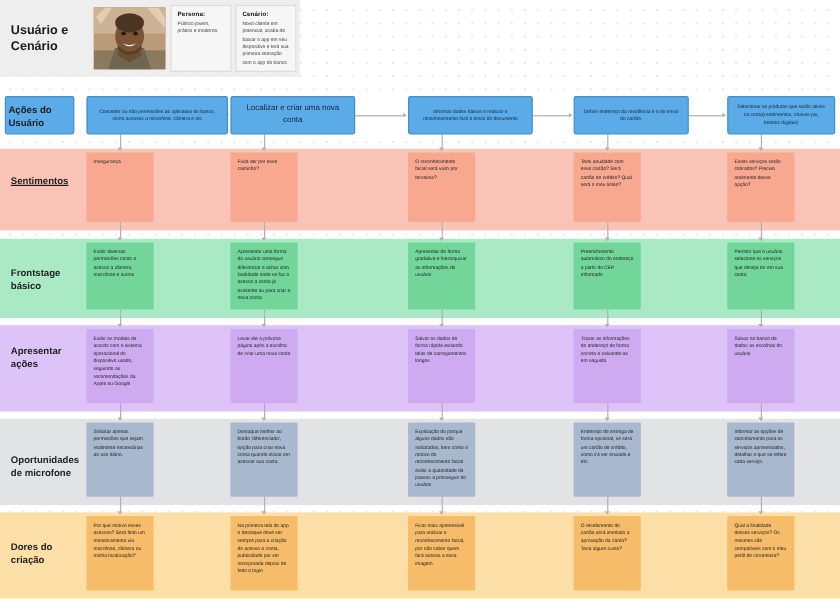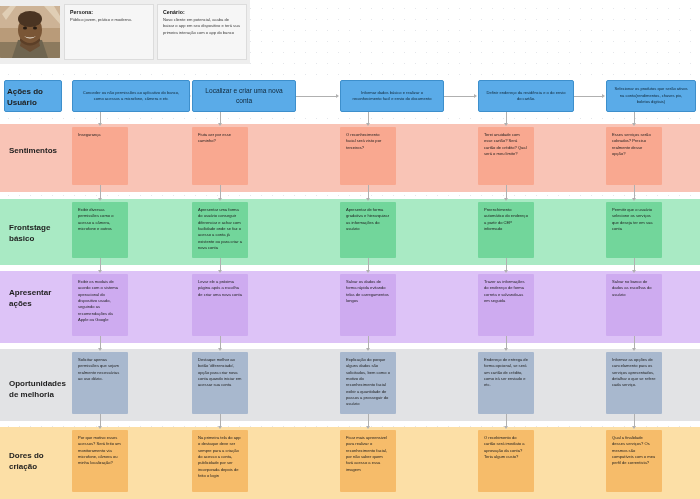--- a/index.html
+++ b/index.html
@@ -148,20 +148,21 @@
     border-right: 2.4px solid transparent;
     border-top: 3.4px solid #b0b0b0;
   }
 </style>
 </head>
 <body>
 
 <div id="board">
 
   <div class="header">
+    <div class="header-title">Usuário e Cenário</div>
 
     <div class="persona-photo">
       <svg viewBox="0 0 60 52" preserveAspectRatio="xMidYMid slice">
         <rect x="0" y="0" width="60" height="52" fill="#b99b79"></rect>
         <rect x="0" y="0" width="60" height="22" fill="#cdb396"></rect>
         <path d="M2 8 L10 0 L16 0 L6 14 Z" fill="#e6d7bf" opacity="0.75"></path>
         <path d="M44 0 L54 0 L60 10 L60 18 Z" fill="#e6d7bf" opacity="0.75"></path>
         <rect x="0" y="36" width="60" height="16" fill="#8c7a5e"></rect>
         <path d="M12 52 L18 34 L42 34 L48 52 Z" fill="#6f6550"></path>
         <path d="M22 30 L38 30 L40 40 L30 46 L20 40 Z" fill="#6b4e34"></path>
@@ -188,42 +189,42 @@
   <div id="rows-layer">
       <div class="band" style="top: 78px; height: 38px; background: rgb(255, 255, 255);"></div>
       <div class="band-label" style="top: 86px; max-width: 62px; left: 7px; z-index: 5;">Ações do Usuário</div>
       <div class="card action" style="left: 4px; top: 80px; width: 58px; height: 32px; background: rgb(90, 171, 232); z-index: 2;"></div>
       <div class="card action" style="left: 72px; top: 80px; width: 118px; height: 32px;">Conceder ou não permissões ao aplicativo do banco, como acessos a microfone, câmera e etc</div>
       <div class="card action big" style="left: 192px; top: 80px; width: 104px; height: 32px;">Localizar e criar uma nova conta</div>
       <div class="card action" style="left: 340px; top: 80px; width: 104px; height: 32px;">Informar dados básico e realizar o reconhecimento facil e envio do documento</div>
       <div class="card action" style="left: 478px; top: 80px; width: 96px; height: 32px;">Definir endereço da residência e o do envio do cartão.</div>
       <div class="card action" style="left: 606px; top: 80px; width: 90px; height: 32px;">Selecionar os produtos que serão ativos na conta(rendimentos, chaves pix, boletos digitais)</div>
       <div class="band" style="top: 124px; height: 68px; background: rgb(249, 196, 182);"></div>
-      <div class="band-label" style="top: 145px; max-width: 62px;">Sentimentos</div>
+      <div class="band-label" style="top: 145px; max-width: 62px; text-decoration: underline;">Sentimentos</div>
       <div class="card sticky pink" style="left: 72px; top: 127px; width: 56px; height: 58px;">Insegurança</div>
       <div class="card sticky pink" style="left: 192px; top: 127px; width: 56px; height: 58px;">Fiuta aer por esse caminho?</div>
       <div class="card sticky pink" style="left: 340px; top: 127px; width: 56px; height: 58px;">O reconhecimento facial será visto por terceiros?</div>
       <div class="card sticky pink" style="left: 478px; top: 127px; width: 56px; height: 58px;">Terei anuidade com esse cartão? Será cartão de crédito? Qual será o meu limite?</div>
       <div class="card sticky pink" style="left: 606px; top: 127px; width: 56px; height: 58px;">Esses serviços serão cobrados? Preciso realmente desse opção?</div>
       <div class="band" style="top: 199px; height: 66px; background: rgb(169, 234, 196);"></div>
       <div class="band-label" style="top: 222px; max-width: 62px;">Frontstage básico</div>
       <div class="card sticky green" style="left: 72px; top: 202px; width: 56px; height: 56px;">Exibir diversas permissões como o acesso a câmera, microfone e outros</div>
       <div class="card sticky green" style="left: 192px; top: 202px; width: 56px; height: 56px;">Apresentar uma forma do usuário conseguir diferenciar e achar com facilidade onde se faz o acesso a conta já existente ou para criar a nova conta</div>
       <div class="card sticky green" style="left: 340px; top: 202px; width: 56px; height: 56px;">Apresentar de forma gradativa e hierarquizar as informações do usuário</div>
       <div class="card sticky green" style="left: 478px; top: 202px; width: 56px; height: 56px;">Preenchimento automático do endereço a partir do CEP informado</div>
       <div class="card sticky green" style="left: 606px; top: 202px; width: 56px; height: 56px;">Permitir que o usuário selecione os serviços que deseja ter em sua conta</div>
       <div class="band" style="top: 271px; height: 72px; background: rgb(221, 195, 247);"></div>
       <div class="band-label" style="top: 287px; max-width: 62px;">Apresentar ações</div>
       <div class="card sticky purple" style="left: 72px; top: 274px; width: 56px; height: 62px;">Exibir os modais de acordo com o sistema operacional do dispositivo usado, seguindo as recomendações da Apple ou Google</div>
       <div class="card sticky purple" style="left: 192px; top: 274px; width: 56px; height: 62px;">Levar ele a próxima página após a escolha de criar uma nova conta</div>
       <div class="card sticky purple" style="left: 340px; top: 274px; width: 56px; height: 62px;">Salvar os dados de forma rápida evitando telas de carregamentos longos</div>
       <div class="card sticky purple" style="left: 478px; top: 274px; width: 56px; height: 62px;">Trazer as informações do endereço de forma correta e salvando-as em seguida</div>
       <div class="card sticky purple" style="left: 606px; top: 274px; width: 56px; height: 62px;">Salvar no banco de dados as escolhas do usuário</div>
       <div class="band" style="top: 349px; height: 72px; background: rgb(226, 227, 229);"></div>
-      <div class="band-label" style="top: 378px; max-width: 62px;">Oportunidades de melhoria</div>
+      <div class="band-label" style="top: 378px; max-width: 62px;">Oportunidades de microfone</div>
       <div class="card sticky slate" style="left: 72px; top: 352px; width: 56px; height: 62px;">Solicitar apenas permissões que sejam realmente necessárias ao uso diário.</div>
       <div class="card sticky slate" style="left: 192px; top: 352px; width: 56px; height: 62px;">Destaque melhor ao botão 'diferenciado', opção para criar nova conta quando iniciar em acessar sua conta</div>
       <div class="card sticky slate" style="left: 340px; top: 352px; width: 56px; height: 62px;">Explicação do porque alguns dados são solicitados, bem como o motivo do reconhecimento facial exibir a quantidade de passos a prosseguir do usuário</div>
       <div class="card sticky slate" style="left: 478px; top: 352px; width: 56px; height: 62px;">Endereço de entrega de forma opcional, se será um cartão de crédito, como irá ser enviado e etc.</div>
       <div class="card sticky slate" style="left: 606px; top: 352px; width: 56px; height: 62px;">Informar as opções de cancelamento para os serviços apresentados, detalhar o que se refere cada serviço.</div>
       <div class="band" style="top: 427px; height: 72px; background: rgb(252, 223, 166);"></div>
       <div class="band-label" style="top: 450px; max-width: 62px;">Dores do criação</div>
       <div class="card sticky orange" style="left: 72px; top: 430px; width: 56px; height: 62px;">Por que motivo esses acessos? Será feito um monitoramento via microfone, câmera ou minha localização?</div>
       <div class="card sticky orange" style="left: 192px; top: 430px; width: 56px; height: 62px;">Na primeira tela do app o destaque deve ser sempre para a criação do acesso a conta, publicidade por ser incorporada depois de feito o login</div>
       <div class="card sticky orange" style="left: 340px; top: 430px; width: 56px; height: 62px;">Ficar mais apreensivel para realizar o reconhecimento facial, por não saber quem fará acesso a essa imagem</div>

